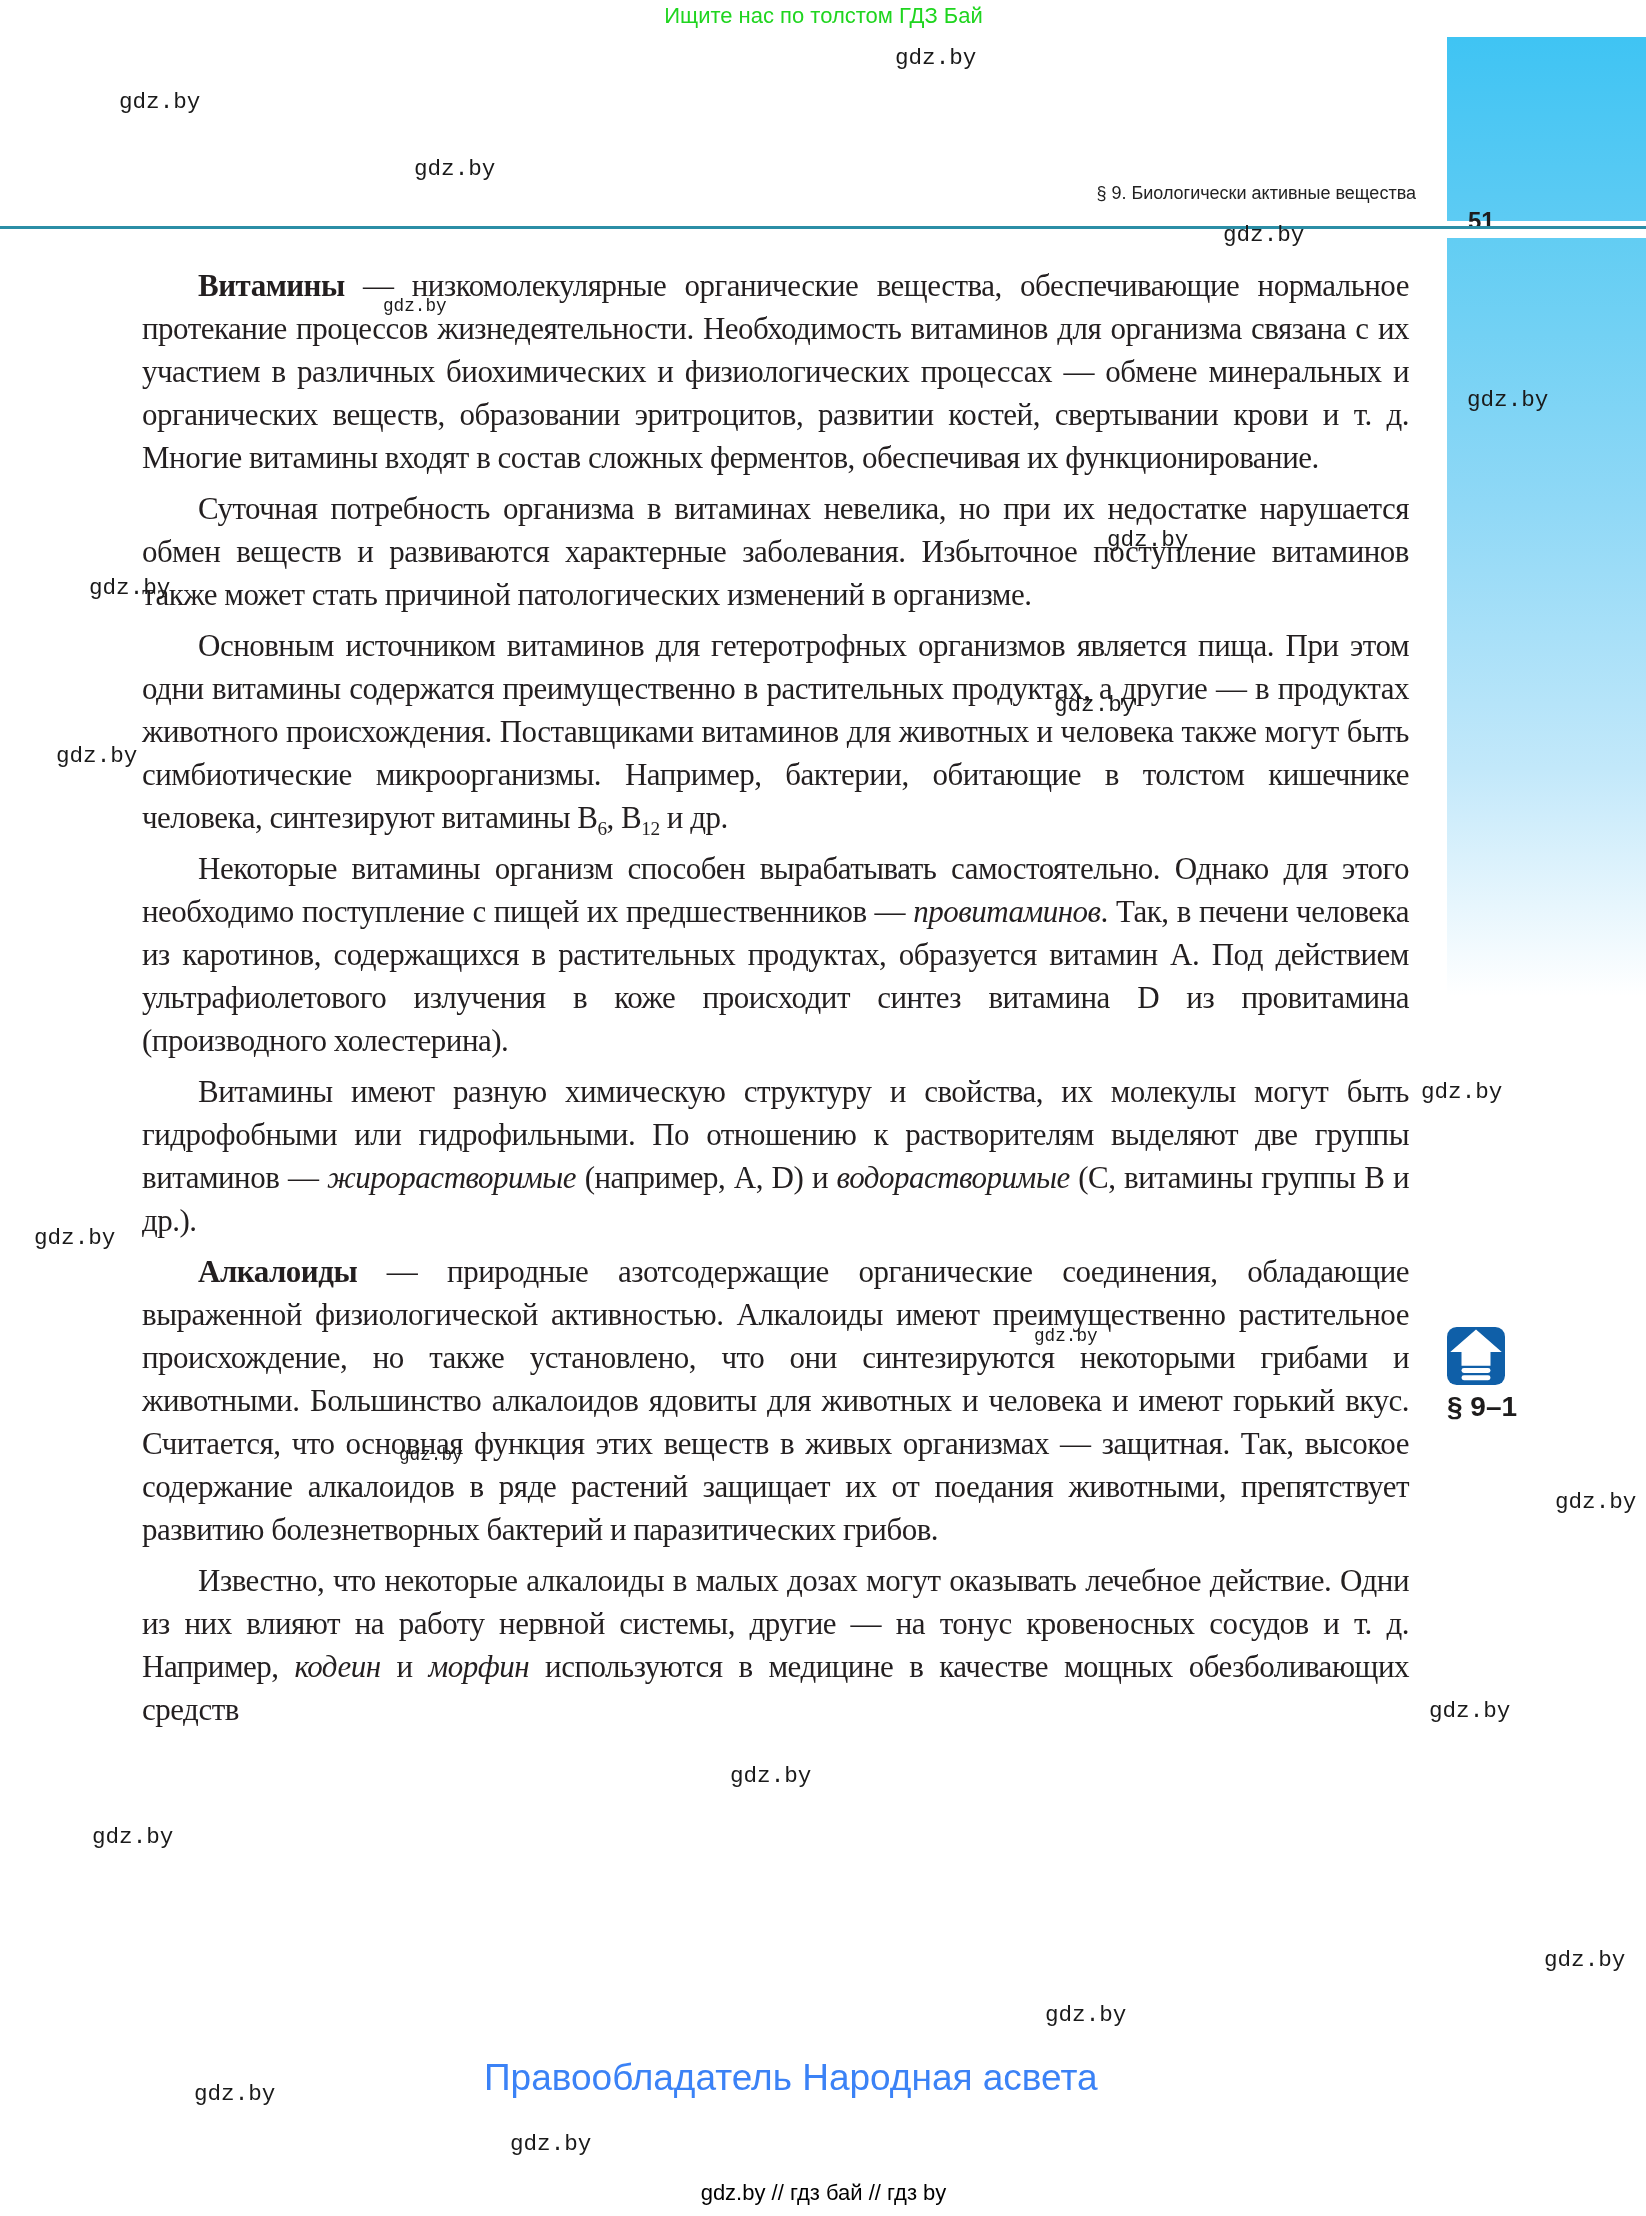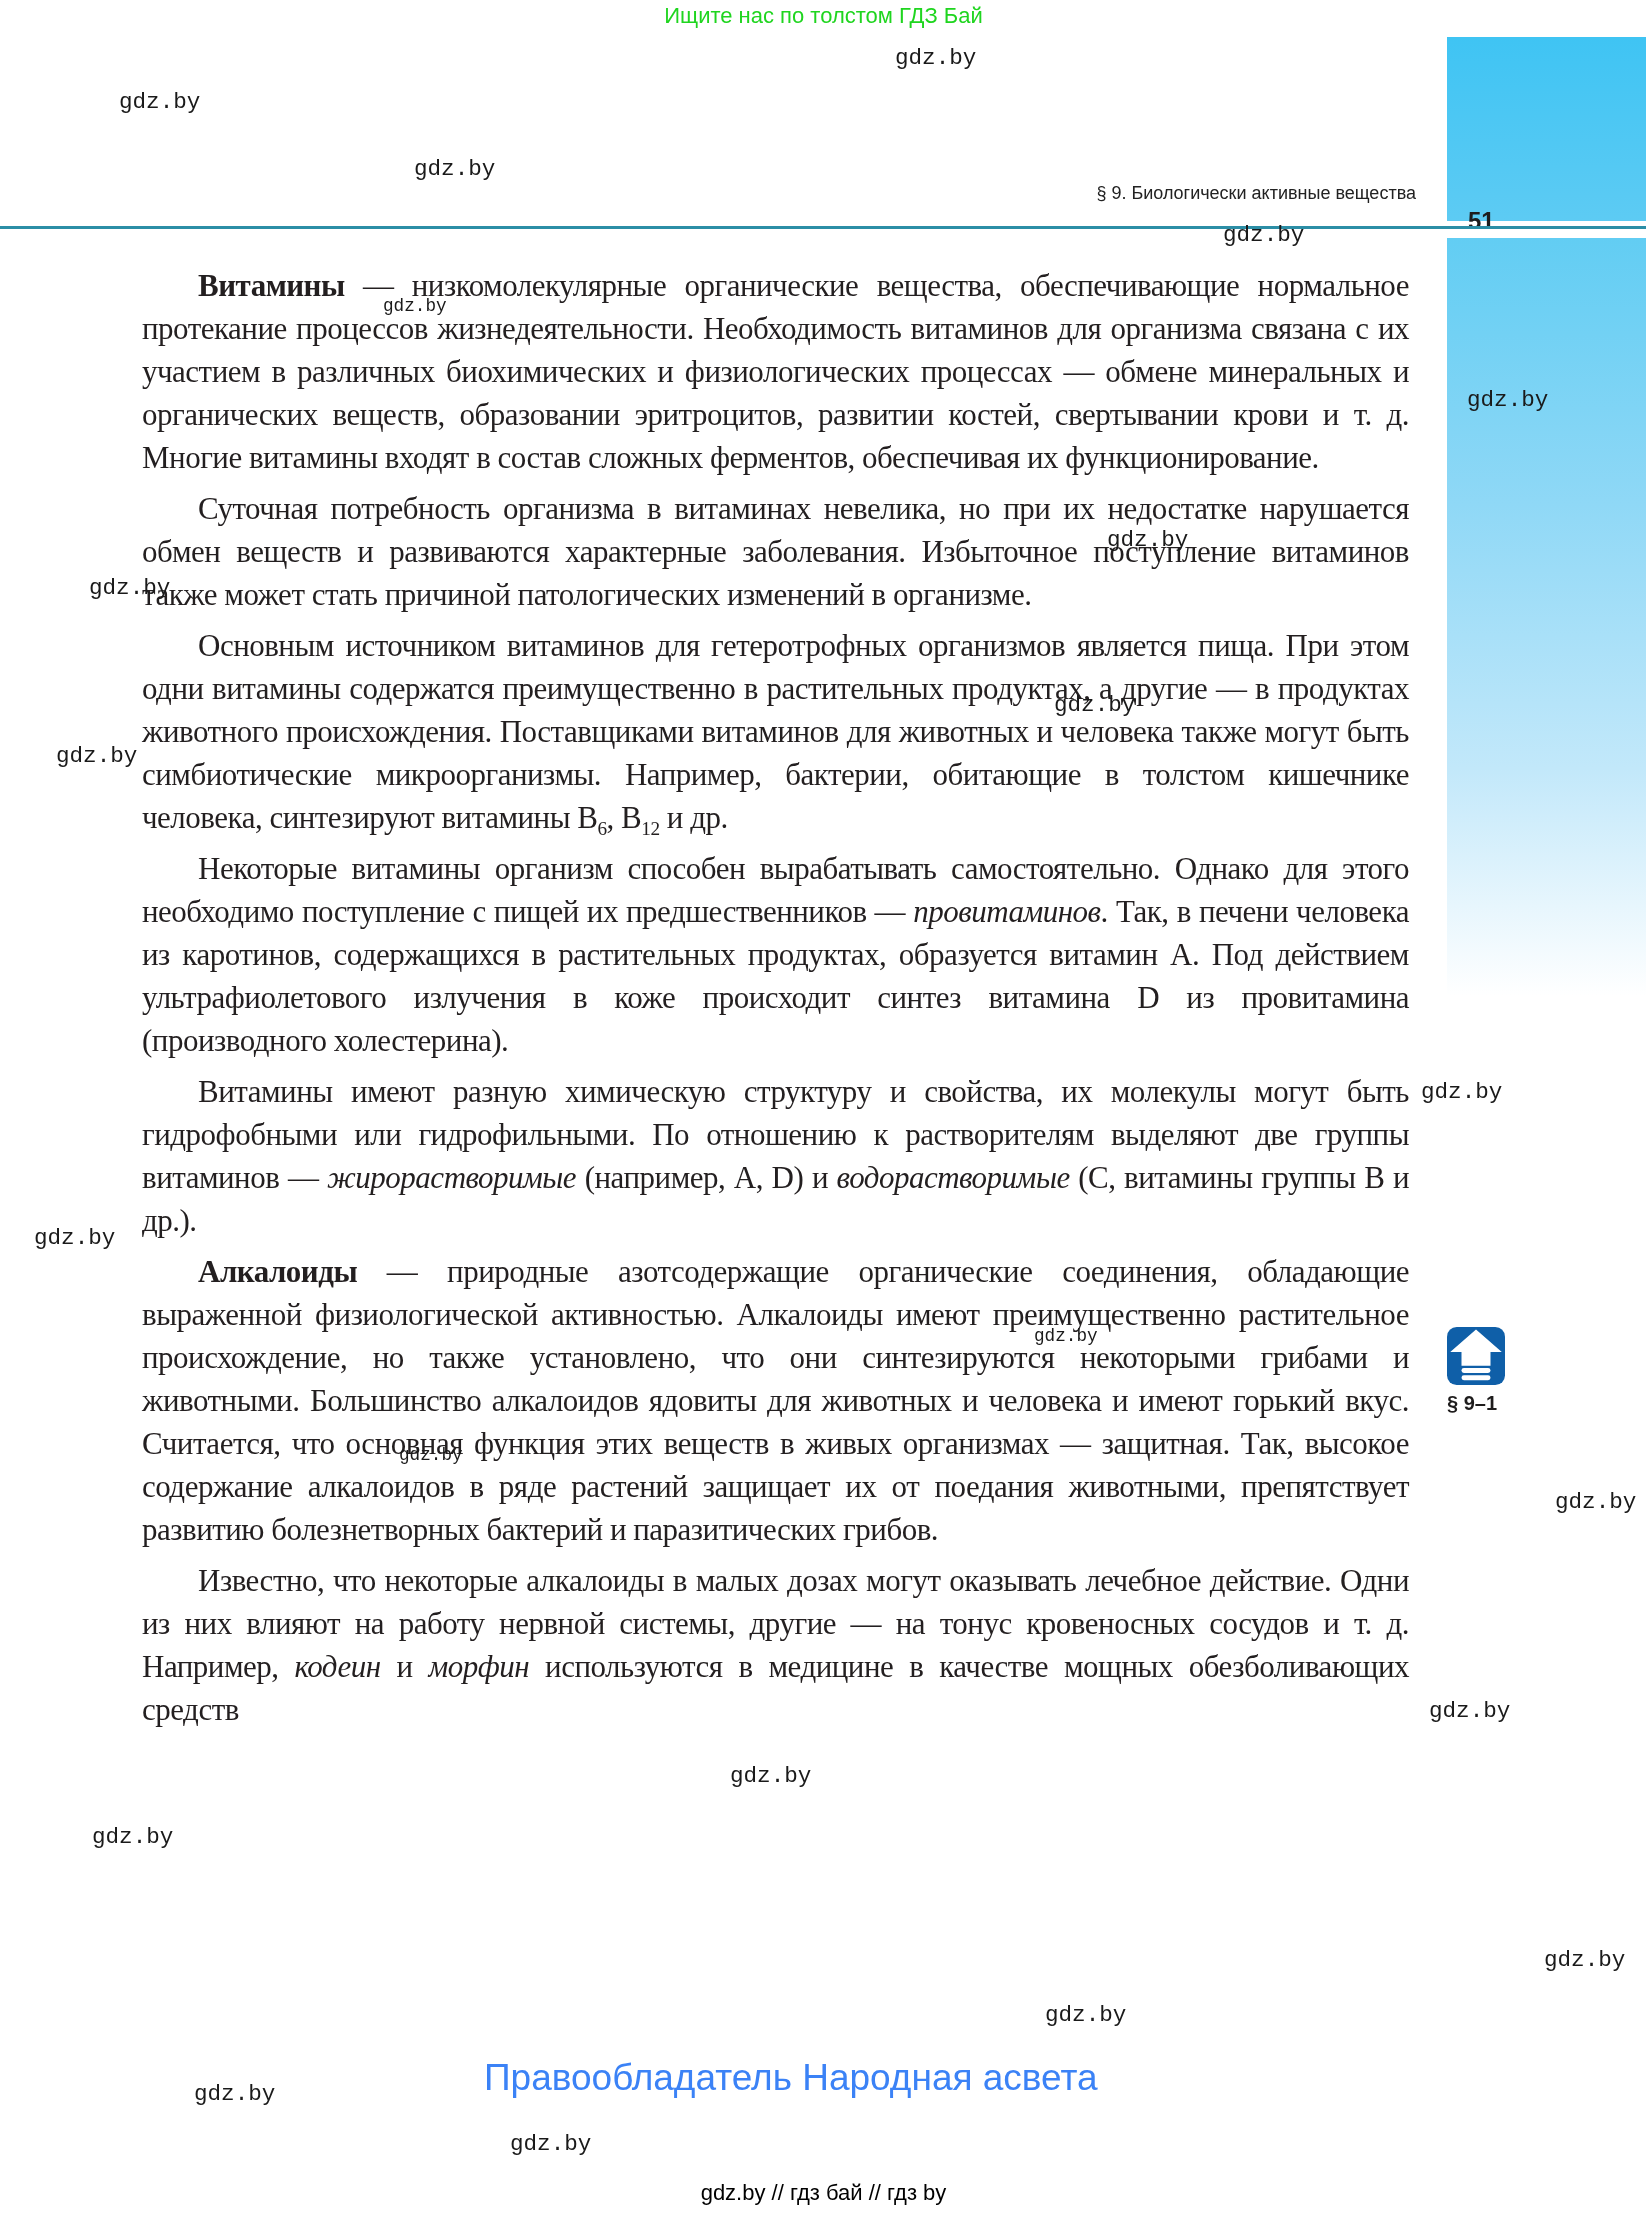--- a/index.html
+++ b/index.html
@@ -46,21 +46,21 @@
   }
   .text-col p { margin: 8px; text-indent: 56px; font-family: Liberation Serif, serif; }
   .text-col b { font-weight: bold; }
   .text-col i { font-style: italic; }
   .text-col sub { font-size: 19.3px; line-height: 0; }
   .margin-icon {
     position: absolute; left: 1447px; top: 1327px; width: 58px; height: 58px;
   }
   .margin-ref {
     position: absolute; left: 1447px; top: 1393px;
-    font-family: "Liberation Sans", sans-serif; font-weight: bold; font-size: 20px;
+    font-family: "Liberation Sans", sans-serif; font-weight: bold; font-size: 28px;
     color: #1e1c1c; line-height: 1; white-space: nowrap;
   }
   .copyright {
     position: absolute; left: 484px; top: 2059px;
     font-family: "Liberation Sans", sans-serif; font-size: 37px; color: #3b82f6;
     line-height: 1; white-space: nowrap;
   }
   .footer-links {
     position: absolute; left: 0; width: 1647px; top: 2182px; text-align: center;
     font-family: "Liberation Sans", sans-serif; font-size: 22px; color: #000000;

